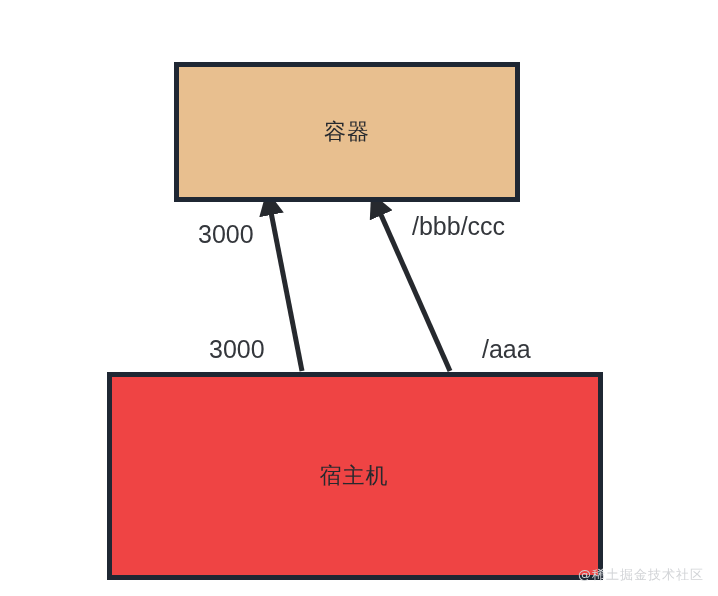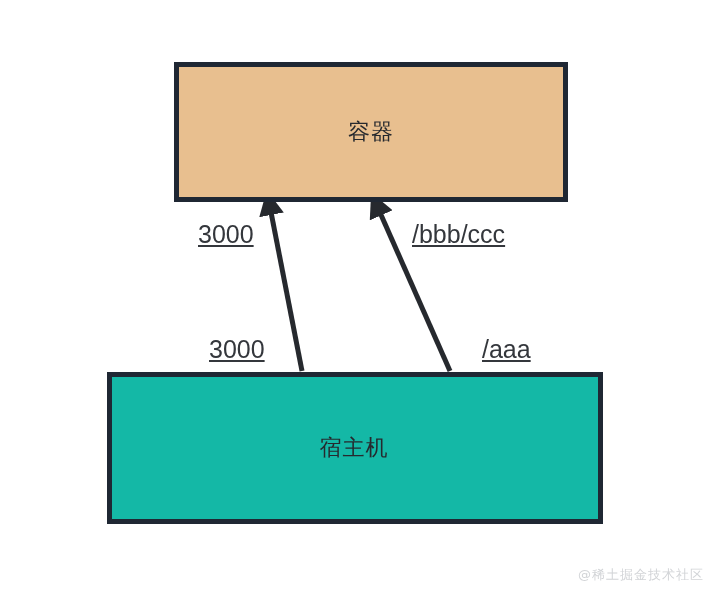--- a/index.html
+++ b/index.html
@@ -25,54 +25,53 @@
     position: absolute;
     box-sizing: border-box;
     border: 5px solid #1f2733;
     display: flex;
     align-items: center;
     justify-content: center;
   }
   #container-box {
     left: 174px;
     top: 62px;
-    width: 394px;
+    width: 346px;
     height: 140px;
     background: #e8bf8f;
   }
   #host-box {
     left: 107px;
     top: 372px;
     width: 496px;
-    height: 152px;
-    background: #14b8a6;
+    height: 208px;
+    background: #ef4444;
   }
   .box-label {
     font-size: 22px;
     color: #26292e;
     letter-spacing: 1px;
     font-family: "DejaVu Sans", "Liberation Sans", sans-serif;
     user-select: none;
   }
   #container-label {
     transform: translateX(0px);
   }
   #host-label {
     transform: translateX(-1px);
   }
   .edge-label {
     position: absolute;
     font-size: 25px;
     color: #34373c;
     white-space: nowrap;
     font-family: "Liberation Sans", sans-serif;
-    text-decoration: underline;
   }
   #label-port-upper  { left: 198px; top: 220px; }
-  #label-path-upper  { left: 412px; top: 220px; }
+  #label-path-upper  { left: 412px; top: 212px; }
   #label-port-lower  { left: 209px; top: 335px; }
   #label-path-lower  { left: 476px; top: 335px; margin-left: 6px; }
   #watermark {
     position: absolute;
     right: 14px;
     bottom: 12px;
     font-size: 13px;
     color: #d2d4d7;
     letter-spacing: 1px;
     white-space: nowrap;

